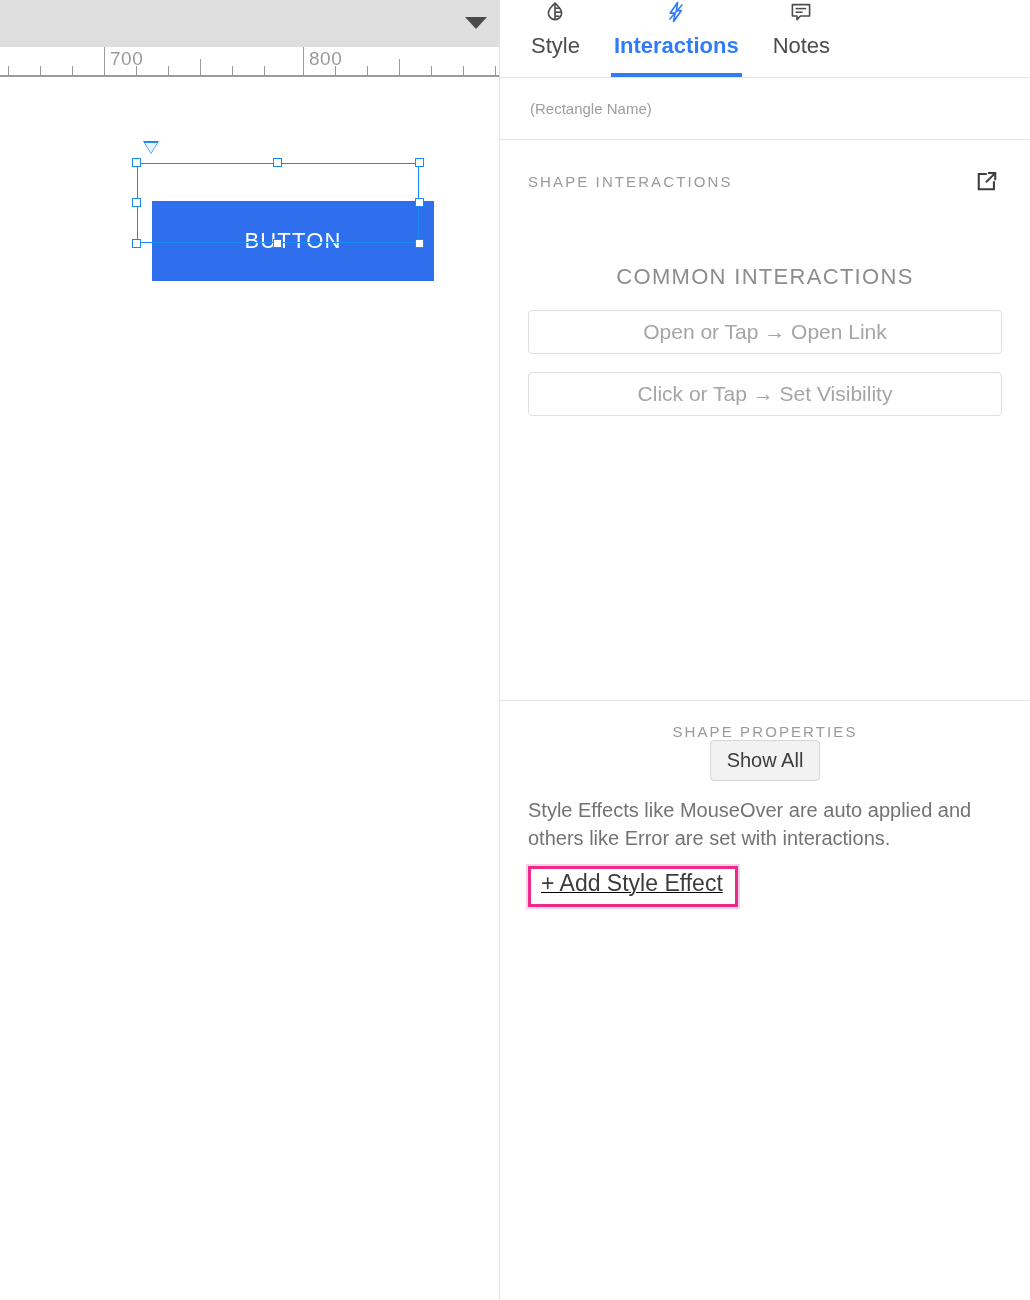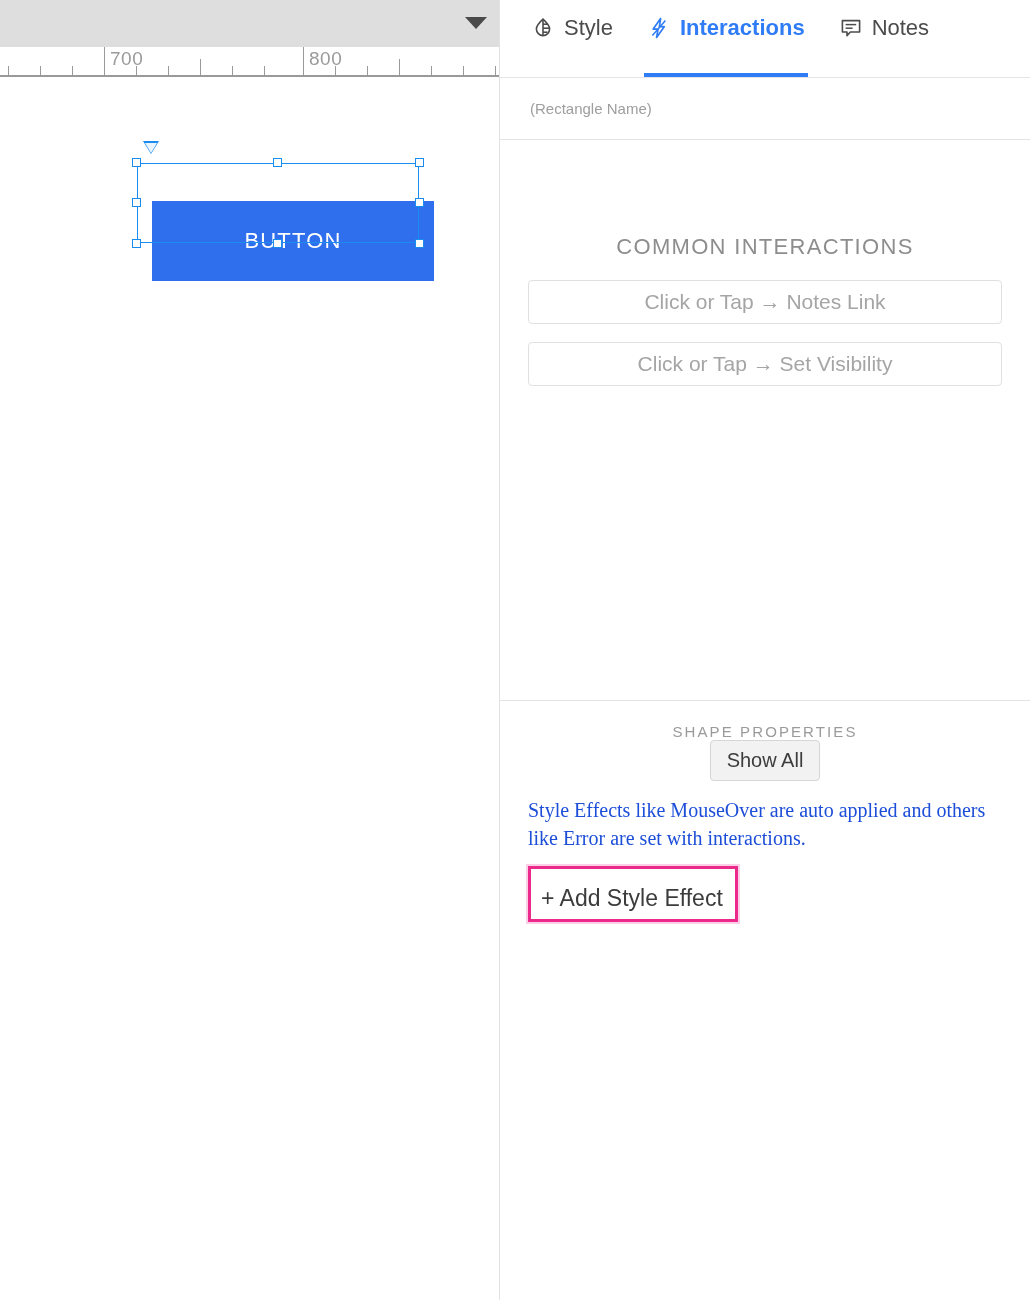--- a/index.html
+++ b/index.html
@@ -104,20 +104,21 @@
   .tabs {
     display: flex; align-items: flex-end;
     height: 78px; padding: 0 14px;
     border-bottom: 1px solid #e4e4e6;
   }
   .tab {
     display: flex; align-items: center; gap: 9px;
     height: 100%; padding: 0 17px;
     position: relative; cursor: pointer;
     padding-bottom: 22px;
+    flex-direction: column;
   }
   .tab-label {
     font-size: 22px; color: #4c4c4c;
     font-family: "Liberation Sans", sans-serif;
   }
   .tab.active .tab-label { color: #2f7cf6; font-weight: bold; }
   .tab.active::after {
     content: ""; position: absolute;
     left: 14px; right: 14px; bottom: 0;
     height: 4px; background: #2f7cf6;
@@ -180,30 +181,31 @@
     margin-bottom: 16px;
     flex-direction: column;
   }
   .show-all-btn {
     background: #f2f2f2; border: 1px solid #d6d6d6;
     border-radius: 4px; padding: 8px 16px;
     font-size: 20px; color: #3d3d3d; cursor: pointer;
     font-family: "Liberation Sans", sans-serif;
   }
   .props-desc {
-    font-size: 20px; color: #1d4ed8; line-height: 1.38;
+    font-size: 20px; color: #737373; line-height: 1.38;
     margin-bottom: 14px;
-    font-family: Liberation Serif, serif;
+    font-family: Liberation Sans, sans-serif;
   }
   .add-effect-wrap {
     display: inline-block;
     border: 3px solid #ec2a8b;
     background: #ffffff;
     box-shadow: 0 0 0 2px rgba(236,42,139,0.22);
-    padding: 16px 12px 7px 10px;
+    padding: 1px 12px 7px 10px;
+    text-decoration: underline;
   }
   .add-effect-text {
     font-size: 23px; color: #3c3c3c; cursor: pointer;
     white-space: nowrap;
     font-family: "Liberation Sans", sans-serif;
   }
 </style>
 </head>
 <body>
 
@@ -295,25 +297,35 @@
         </span>
         <span class="tab-label">Notes</span>
       </div>
     </div>
 
     <div class="name-field">
       <span class="name-placeholder">(Rectangle Name)</span>
     </div>
 
     <div class="section-a">
+      <div class="sec-head">
+        <span class="sec-title">SHAPE INTERACTIONS</span>
+        <span class="ext-link-btn">
+          <svg width="26" height="26" viewBox="0 0 24 24" fill="none" stroke="#3d3d3d" stroke-width="1.9" stroke-linecap="square">
+            <path d="M18.4 13.2 V19.6 H4.4 V5.6 H10.8"></path>
+            <path d="M13.8 4.6 H19.6 V10.4"></path>
+            <path d="M19.2 5 L11.6 12.6"></path>
+          </svg>
+        </span>
+      </div>
 
 
       <div class="common-title">COMMON INTERACTIONS</div>
 
-      <button class="ghost-btn">Click or Tap → Notes Link</button>
+      <button class="ghost-btn">Open or Tap → Open Link</button>
       <button class="ghost-btn">Click or Tap → Set Visibility</button>
 
       <div class="divider-h" style="bottom:0;"></div>
     </div>
 
     <div class="section-b">
       <div class="props-head">
         <span class="sec-title">SHAPE PROPERTIES</span>
         <button class="show-all-btn">Show All</button>
       </div>

